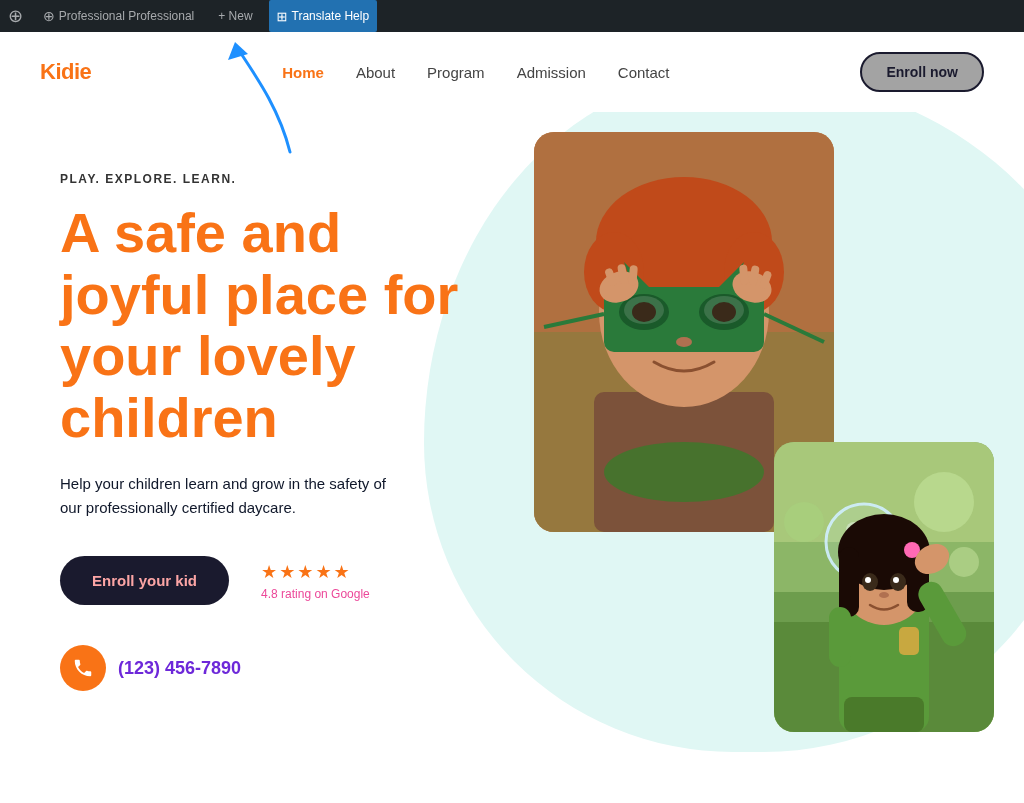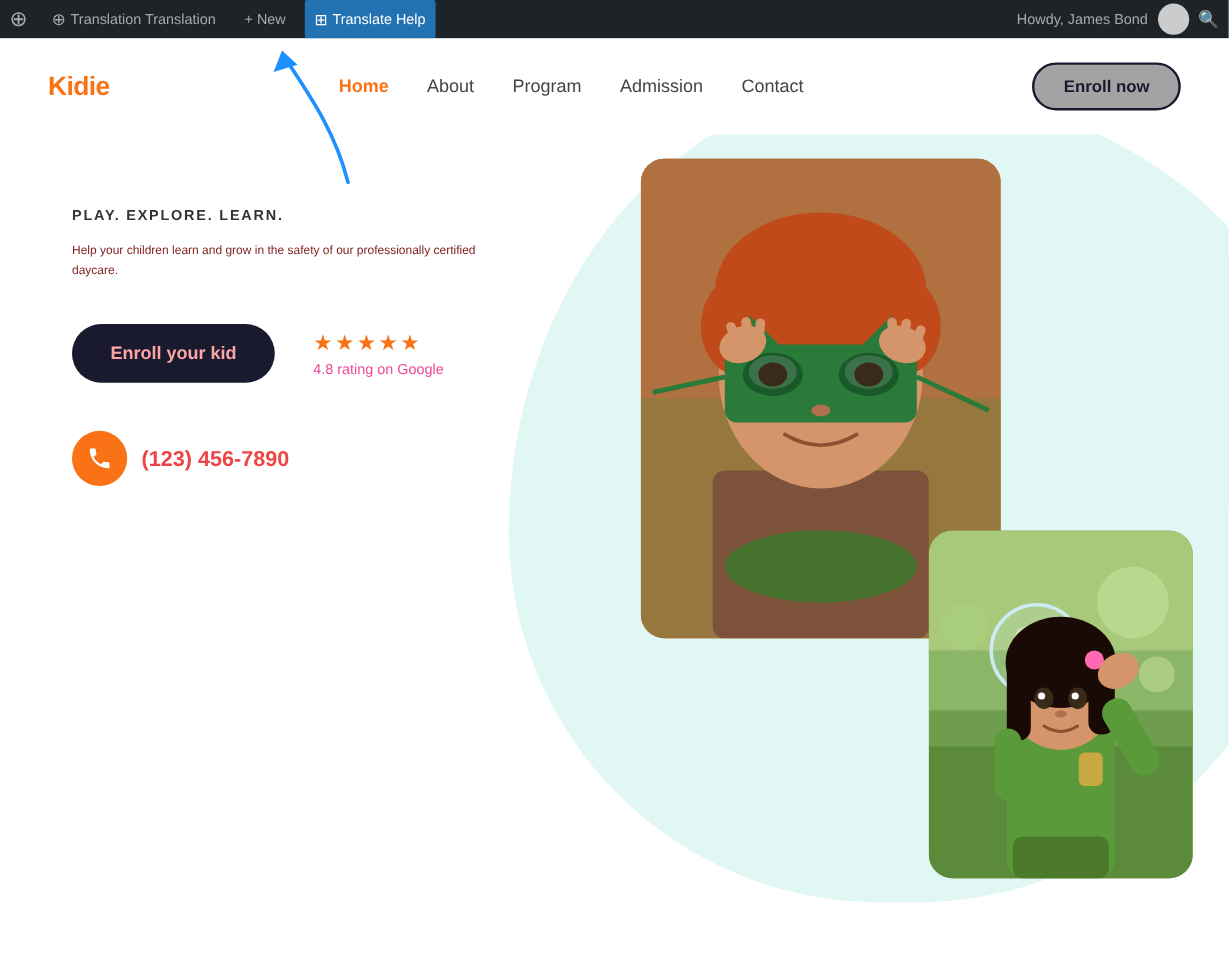--- a/index.html
+++ b/index.html
@@ -156,22 +156,22 @@
       text-transform: uppercase;
     }
     .hero-title {
       font-size: 56px;
       font-weight: 800;
       color: #f97316;
       line-height: 1.1;
       margin-bottom: 24px;
     }
     .hero-description {
-      font-size: 10px;
-      color: #7f1d1d;
+      font-size: 15px;
+      color: #0f172a;
       line-height: 1.6;
       margin-bottom: 36px;
       max-width: 340px;
     }
     .hero-actions {
       display: flex;
       align-items: center;
       gap: 32px;
       margin-bottom: 40px;
     }
@@ -216,21 +216,21 @@
       display: flex;
       align-items: center;
       justify-content: center;
       color: #fff;
       font-size: 20px;
       flex-shrink: 0;
     }
     .phone-number {
       font-size: 18px;
       font-weight: 700;
-      color: #ef4444;
+      color: #6d28d9;
     }
 
     
     .hero-images {
       position: absolute;
       top: 20px;
       right: 30px;
       width: 500px;
       height: 620px;
       z-index: 2;
@@ -264,34 +264,29 @@
 
   </style>
 </head>
 <body>
 
 <div class="admin-bar">
   <div class="admin-bar-left">
     <span class="admin-wp-icon">⊕</span>
     <div class="admin-bar-item">
       <span style="color:#a7aaad;font-size:14px;">⊕</span>
-      <span>Translation Translation</span>
+      <span>Professional Professional</span>
     </div>
     <div class="admin-bar-item">
       <span>+ New</span>
     </div>
     <div class="admin-bar-item highlight">
       <span style="font-size:13px;">⊞</span>
       <span>Translate Help</span>
     </div>
-  </div>
-  <div class="admin-bar-right">
-    <span>Howdy, James Bond</span>
-    <span class="avatar"></span>
-    <span class="admin-search-icon">🔍</span>
   </div>
 </div>
 
 <div class="arrow-container">
   <svg viewBox="0 0 160 130" fill="none" xmlns="http://www.w3.org/2000/svg">
     <path d="M 90 120 C 80 80 60 50 40 20" stroke="#1e90ff" stroke-width="3" fill="none" stroke-linecap="round"></path>
     <polygon points="35,10 28,28 48,22" fill="#1e90ff"></polygon>
   </svg>
 </div>
 
@@ -307,20 +302,26 @@
     <a class="nav-item">Contact</a>
   </nav>
   <button class="nav-enroll-btn">Enroll now</button>
 </header>
 
 <section class="hero">
   <div class="hero-blob"></div>
 
   <div class="hero-content">
     <p class="hero-tagline">PLAY. EXPLORE. LEARN.</p>
+    <h1 class="hero-title">
+      <span>A safe and</span><br>
+      <span>joyful place for</span><br>
+      <span>your lovely</span><br>
+      <span>children</span>
+    </h1>
     <p class="hero-description">Help your children learn and grow in the safety of our professionally certified daycare.</p>
     <div class="hero-actions">
       <button class="enroll-kid-btn">Enroll your kid</button>
       <div class="rating-block">
         <div class="stars">★★★★★</div>
         <div class="rating-text">4.8 rating on Google</div>
       </div>
     </div>
     <div class="hero-phone">
       <div class="phone-icon-circle">

